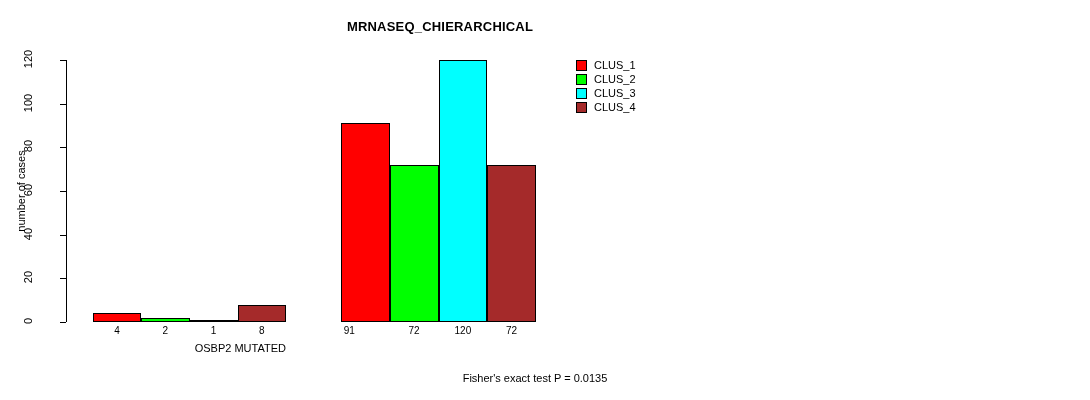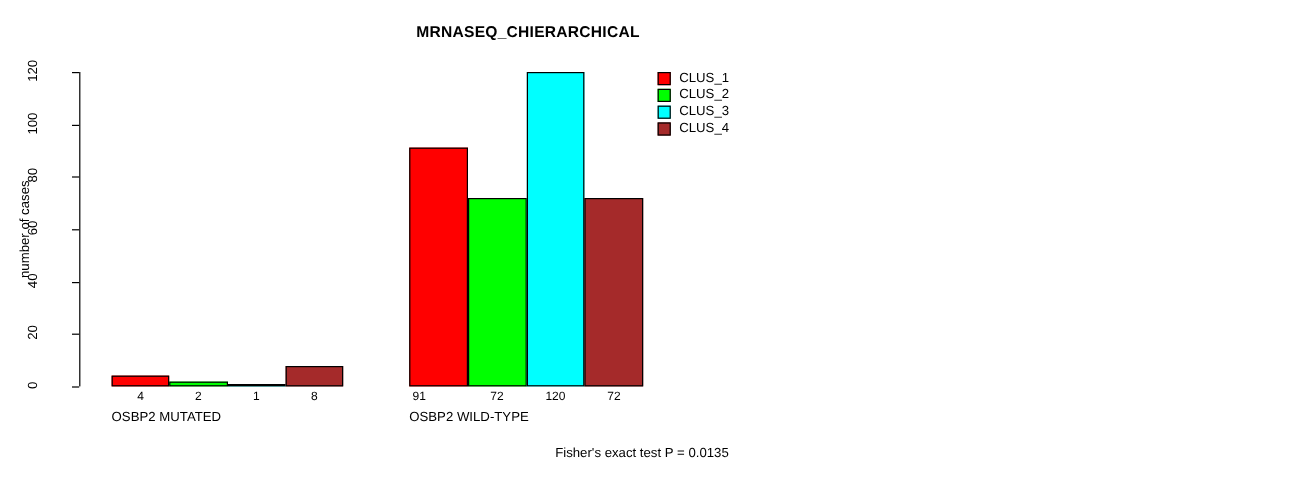--- a/index.html
+++ b/index.html
@@ -88,27 +88,27 @@
     position: absolute;
     top: 325px;
     font-size: 10px;
     text-align: center;
     white-space: nowrap;
   }
   .group-label {
     position: absolute;
     top: 342px;
     font-size: 11px;
-    text-align: left;
+    text-align: right;
     white-space: nowrap;
   }
   
   .legend {
     position: absolute;
-    left: 548px;
+    left: 576px;
     top: 58px;
   }
   .legend-row {
     display: flex;
     align-items: center;
     height: 14px;
   }
   .legend-swatch {
     width: 11px;
     height: 11px;
@@ -170,21 +170,20 @@
       <div class="bar-value" style="left: 237.75px; width: 48.25px;">8</div>
       <div class="group-label" style="left: 93px; width: 193px;">OSBP2 MUTATED</div>
       <div class="bar" style="left: 341px; width: 48.75px; height: 198.683px; background: rgb(255, 0, 0);"></div>
       <div class="bar-value" style="left: 325px; width: 48.75px;">91</div>
       <div class="bar" style="left: 389.75px; width: 48.75px; height: 157.2px; background: rgb(0, 255, 0);"></div>
       <div class="bar-value" style="left: 389.75px; width: 48.75px;">72</div>
       <div class="bar" style="left: 438.5px; width: 48.75px; height: 262px; background: rgb(0, 255, 255);"></div>
       <div class="bar-value" style="left: 438.5px; width: 48.75px;">120</div>
       <div class="bar" style="left: 487.25px; width: 48.75px; height: 157.2px; background: rgb(165, 42, 42);"></div>
       <div class="bar-value" style="left: 487.25px; width: 48.75px;">72</div>
-      <div class="group-label" style="left: 341px; width: 195px;">OSBP2 WILD-TYPE</div>
     </div>
 
   <div class="legend" id="legend">
       <div class="legend-row">
         <span class="legend-swatch" style="background: rgb(255, 0, 0);"></span>
         <span class="legend-text">CLUS_1</span>
       </div>
       <div class="legend-row">
         <span class="legend-swatch" style="background: rgb(0, 255, 0);"></span>
         <span class="legend-text">CLUS_2</span>

